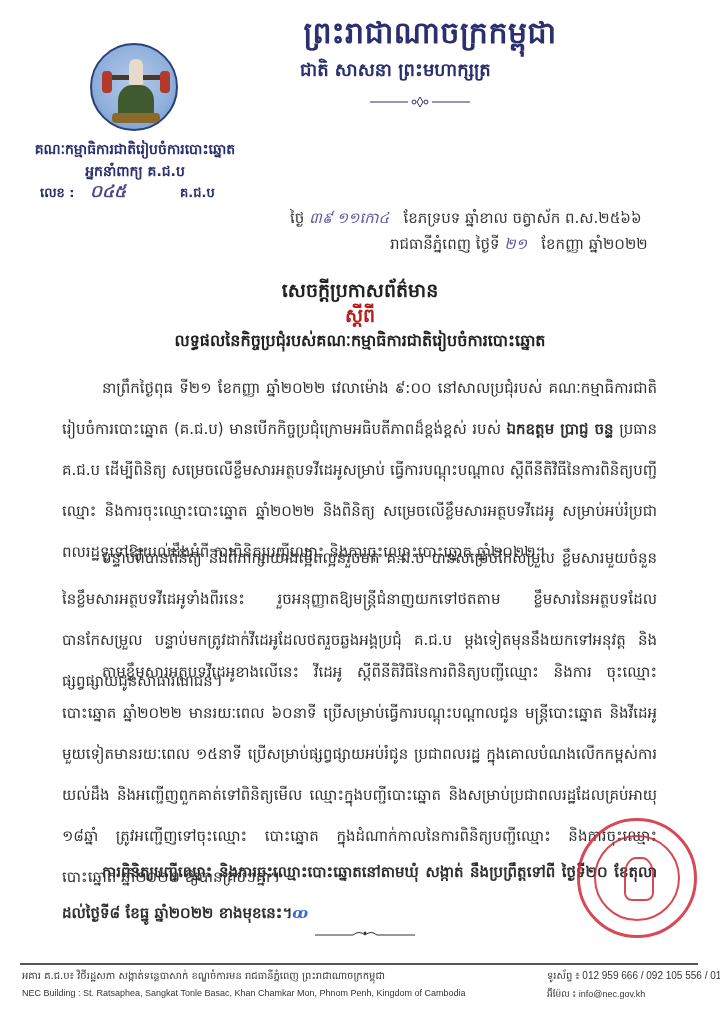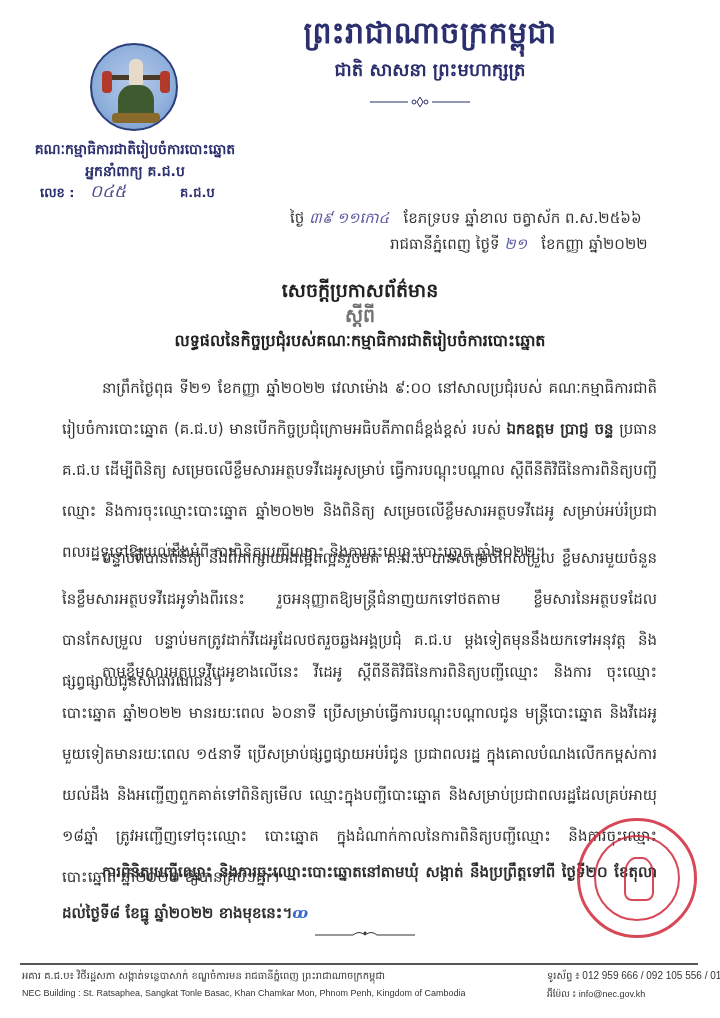--- a/index.html
+++ b/index.html
@@ -6,21 +6,21 @@
     body {
       width: 720px; height: 1018px; background: #ffffff; position: relative; overflow: hidden;
       font-family: "DejaVu Sans", sans-serif; color: #2a2a2a;
     }
     .abs { position: absolute; }
     .kingdom-title {
       left: 280px; top: 14px; width: 300px; text-align: center;
       font-size: 30px; font-weight: bold; color: #2b2f6e; letter-spacing: 0.5px;
     }
     .kingdom-motto {
-      left: 300px; top: 58px; width: 260px; text-align: center;
+      left: 300px; top: 58px; width: 260px; text-align: left;
       font-size: 18px; font-weight: bold; color: #2b2f6e;
     }
     .ornament-top {
       left: 370px; top: 96px; width: 100px; height: 12px;
     }
     .logo {
       left: 90px; top: 43px; width: 88px; height: 88px; border-radius: 50%;
       background: radial-gradient(circle at 50% 45%, #b6c9e8 0%, #8fb0dc 60%, #6d8fc6 100%);
       border: 2px solid #2b3f7a; box-sizing: border-box; overflow: hidden;
     }
@@ -47,35 +47,35 @@
     .org-name {
       left: 15px; top: 140px; width: 240px; text-align: center;
       font-size: 14px; font-weight: bold; color: #2b2f6e;
     }
     .org-dept {
       left: 60px; top: 162px; width: 150px; text-align: center;
       font-size: 14px; font-weight: bold; color: #2b2f6e;
     }
     .ref-row { left: 40px; top: 184px; width: 200px; height: 20px; font-size: 13px; color: #2b2f6e; font-weight: bold; }
     .ref-label { position: absolute; left: 0; top: 0; }
-    .ref-number { position: absolute; left: 50px; top: -4px; font-style: italic; font-size: 17px; color: #4a4a8a; font-weight: normal; font-family: "DejaVu Serif", serif; }
+    .ref-number { position: absolute; left: 50px; top: -4px; font-style: italic; font-size: 17px; color: #4a4a8a; font-weight: bold; font-family: "DejaVu Serif", serif; }
     .ref-suffix { position: absolute; left: 140px; top: 0; }
     .date-lunar {
       left: 290px; top: 208px; width: 420px; font-size: 15px; color: #333;
     }
     .date-lunar .hand { font-style: italic; color: #5a5aa0; font-family: Liberation Sans, sans-serif; }
     .date-solar {
       left: 390px; top: 234px; width: 330px; font-size: 15px; color: #333;
     }
     .date-solar .hand { font-style: italic; color: #5a5aa0; font-family: "DejaVu Serif", serif; }
     .doc-title {
       left: 60px; top: 278px; width: 600px; text-align: center; font-size: 19px; font-weight: bold; color: #222;
     }
     .doc-about {
-      left: 60px; top: 303px; width: 600px; text-align: center; font-size: 19px; font-weight: bold; color: #737373;
+      left: 60px; top: 303px; width: 600px; text-align: center; font-size: 19px; font-weight: bold; color: #b91c1c;
     }
     .doc-subject {
       left: 60px; top: 330px; width: 600px; text-align: center; font-size: 16px; font-weight: bold; color: #222;
     }
     .para {
       left: 62px; width: 595px; font-size: 15px; line-height: 41px; color: #2f2f2f; text-align: justify;
     }
     .para .indent { display: inline-block; width: 40px; }
     .para b { font-weight: bold; }
     .p1 { top: 368px; }

